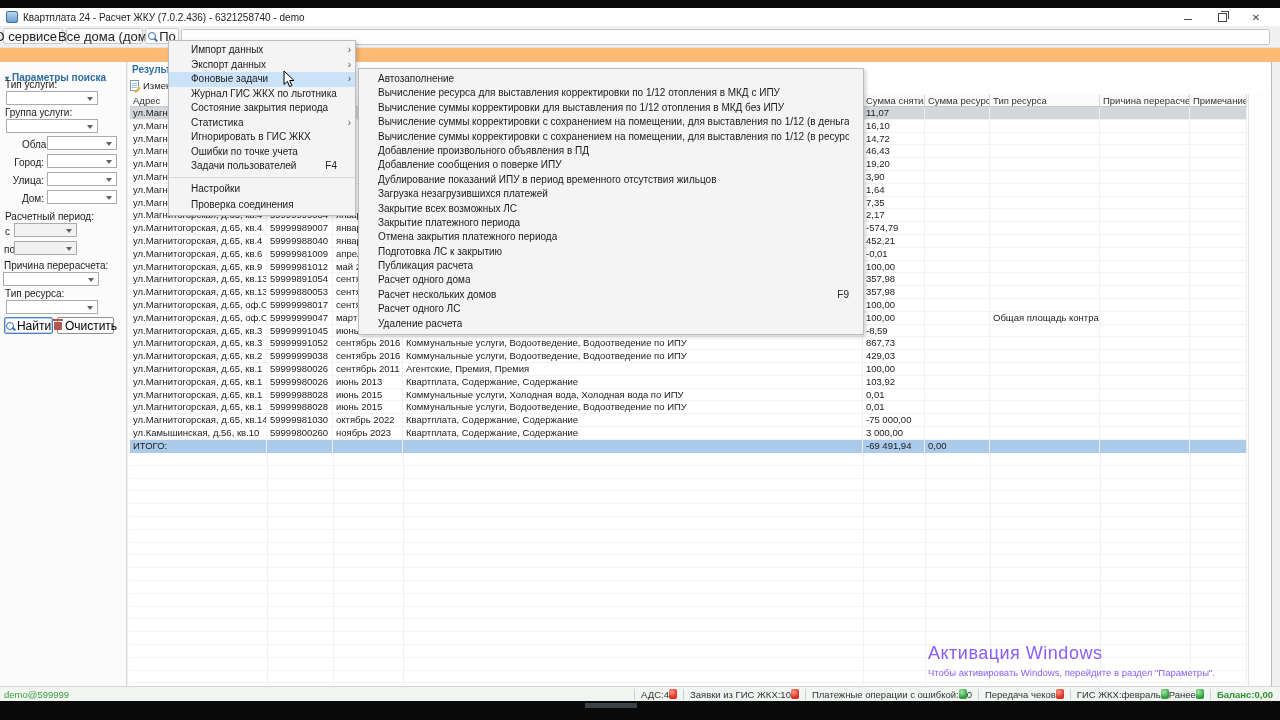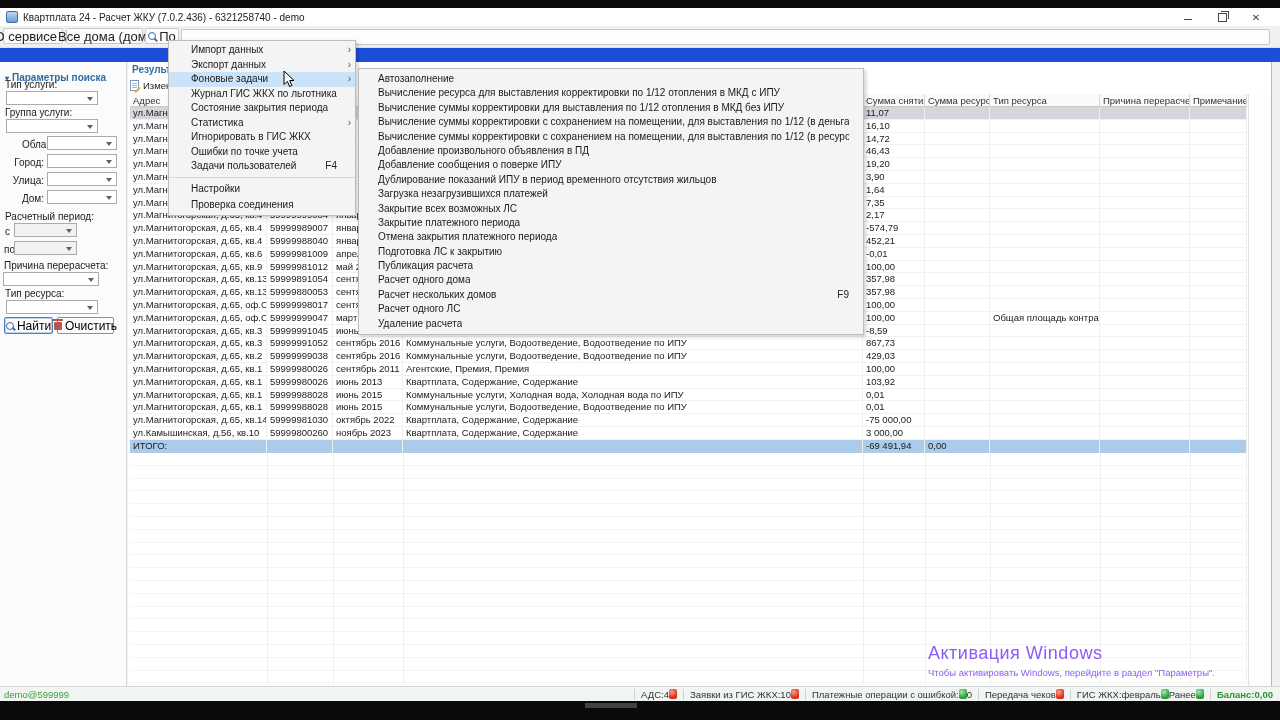--- a/index.html
+++ b/index.html
@@ -3,21 +3,21 @@
 <meta charset="utf-8">
 <style>
   html,body{margin:0;padding:0;background:#000;}
   .screen{position:relative;width:1280px;height:720px;background:#0a0a0a;overflow:hidden;
           font-family:"Liberation Sans",sans-serif;color:#1a1a1a;-webkit-font-smoothing:antialiased;}
   
   .strip-top{position:absolute;left:0;top:0;width:1280px;height:8px;background:#0a0a0a;}
   .strip-bottom{position:absolute;left:0;top:701px;width:1280px;height:19px;background:#0a0a0a;}
   .strip-seg{position:absolute;left:585px;top:2px;width:52px;height:5px;background:#3d4246;}
   
-  .window{position:absolute;left:0;top:8px;width:1280px;height:693px;background:#1d4ed8;}
+  .window{position:absolute;left:0;top:8px;width:1280px;height:693px;background:#fdba74;}
   .titlebar{height:18px;background:#ffffff;display:flex;align-items:center;padding:0 4px;font-size:10px;}
   .app-icon{width:10px;height:10px;border:1px solid #3c6ea5;background:linear-gradient(#bcd6ef,#6ea0d0);border-radius:2px;margin:0 5px 0 2px;}
   .title-text{flex:0 1 auto;white-space:nowrap;color:#222;}
   .win-btns{margin-left:auto;display:flex;align-items:center;gap:22px;padding-right:14px;}
   .wb{width:12px;height:12px;display:flex;align-items:center;justify-content:center;color:#444;font-size:10px;cursor:default;}
   .ic-min{width:8px;height:1px;background:#444;margin-top:5px;}
   .ic-restore{position:relative;width:7px;height:7px;border:1px solid #444;background:#fff;}
   .ic-restore::before{content:"";position:absolute;left:2px;top:-3px;width:7px;height:7px;border:1px solid #444;border-bottom:none;border-left:none;}
   
   .menubar{height:14px;background:#ffffff;display:flex;font-size:10px;border-bottom:1px solid #f0f0f0;}

